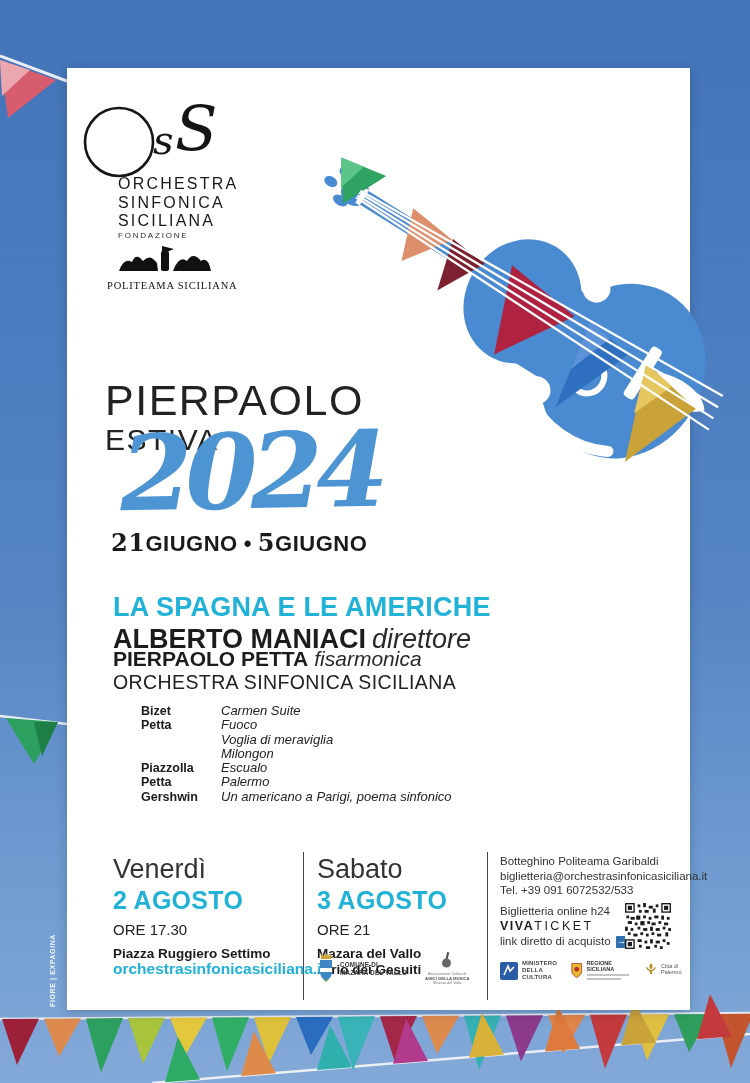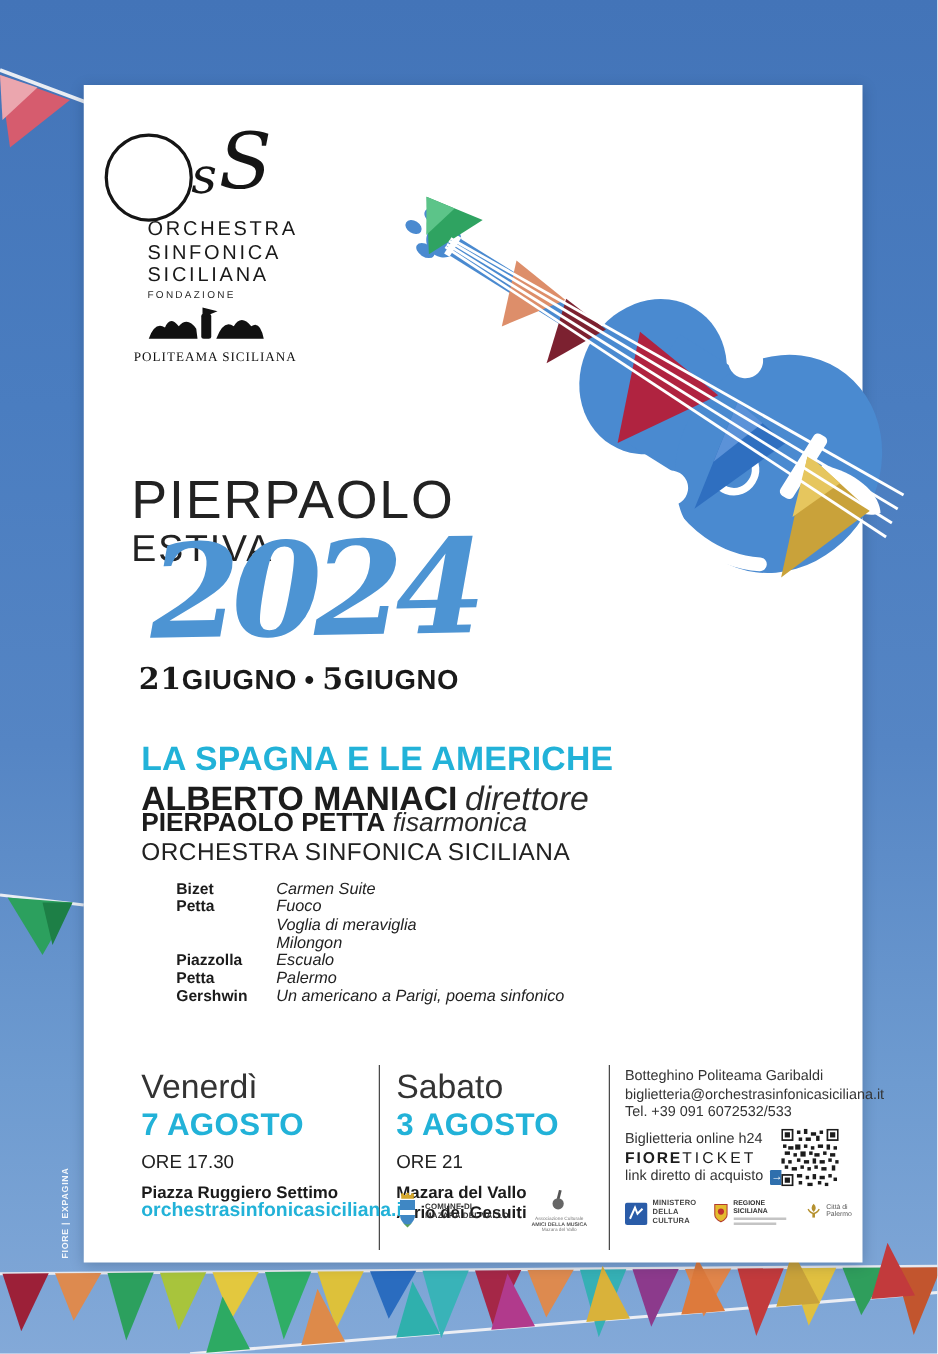--- a/index.html
+++ b/index.html
@@ -221,21 +221,21 @@
           <span class="prog-composer">Gershwin</span>
           <span class="prog-piece">Un americano a Parigi, poema sinfonico</span>
         </div>
     </div>
 
     <div class="divider div1"></div>
     <div class="divider div2"></div>
 
     <div class="event-col1">
       <div class="ev-day">Venerdì</div>
-      <div class="ev-date">7 AGOSTO</div>
+      <div class="ev-date">2 AGOSTO</div>
       <div class="ev-time">ORE 17.30</div>
       <div class="ev-venue">Piazza Ruggiero Settimo</div>
     </div>
 
     <div class="event-col2">
       <div class="ev-day">Sabato</div>
       <div class="ev-date">3 AGOSTO</div>
       <div class="ev-time">ORE 21</div>
       <div class="ev-venue">
         <div>Mazara del Vallo</div>
@@ -276,21 +276,21 @@
 
     <div class="boxoffice">
       <div>Botteghino Politeama Garibaldi</div>
       <div>biglietteria@orchestrasinfonicasiciliana.it</div>
       <div>Tel. +39 091 6072532/533</div>
     </div>
 
     <div class="tickets-online">
       <div>Biglietteria online h24</div>
       <div class="vendor">
-        <span class="strong">FIORE</span><span class="light">TICKET</span>
+        <span class="strong">VIVA</span><span class="light">TICKET</span>
       </div>
       <div class="buy-link">
         <span>link diretto di acquisto</span>
         <span class="arrow-badge">→</span>
       </div>
     </div>
 
     <svg class="qr" viewBox="0 0 33 33">
       <rect width="33" height="33" fill="#ffffff"></rect>
       <g fill="#1c1c1c">

